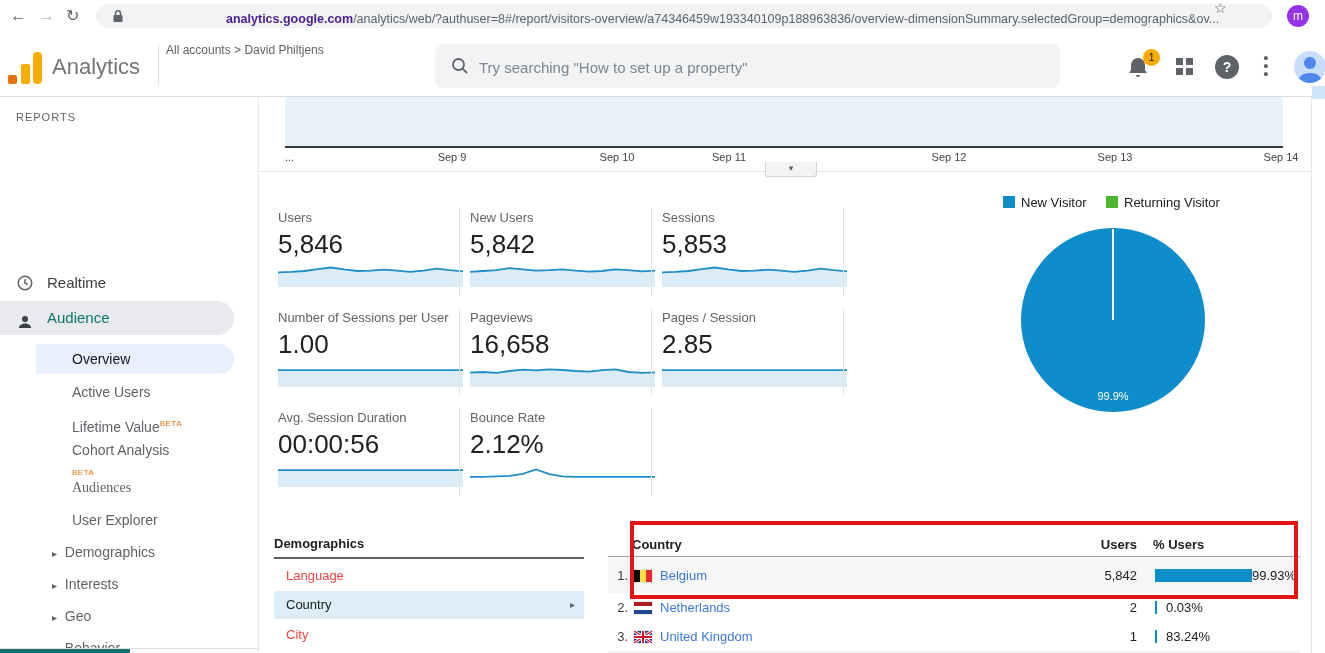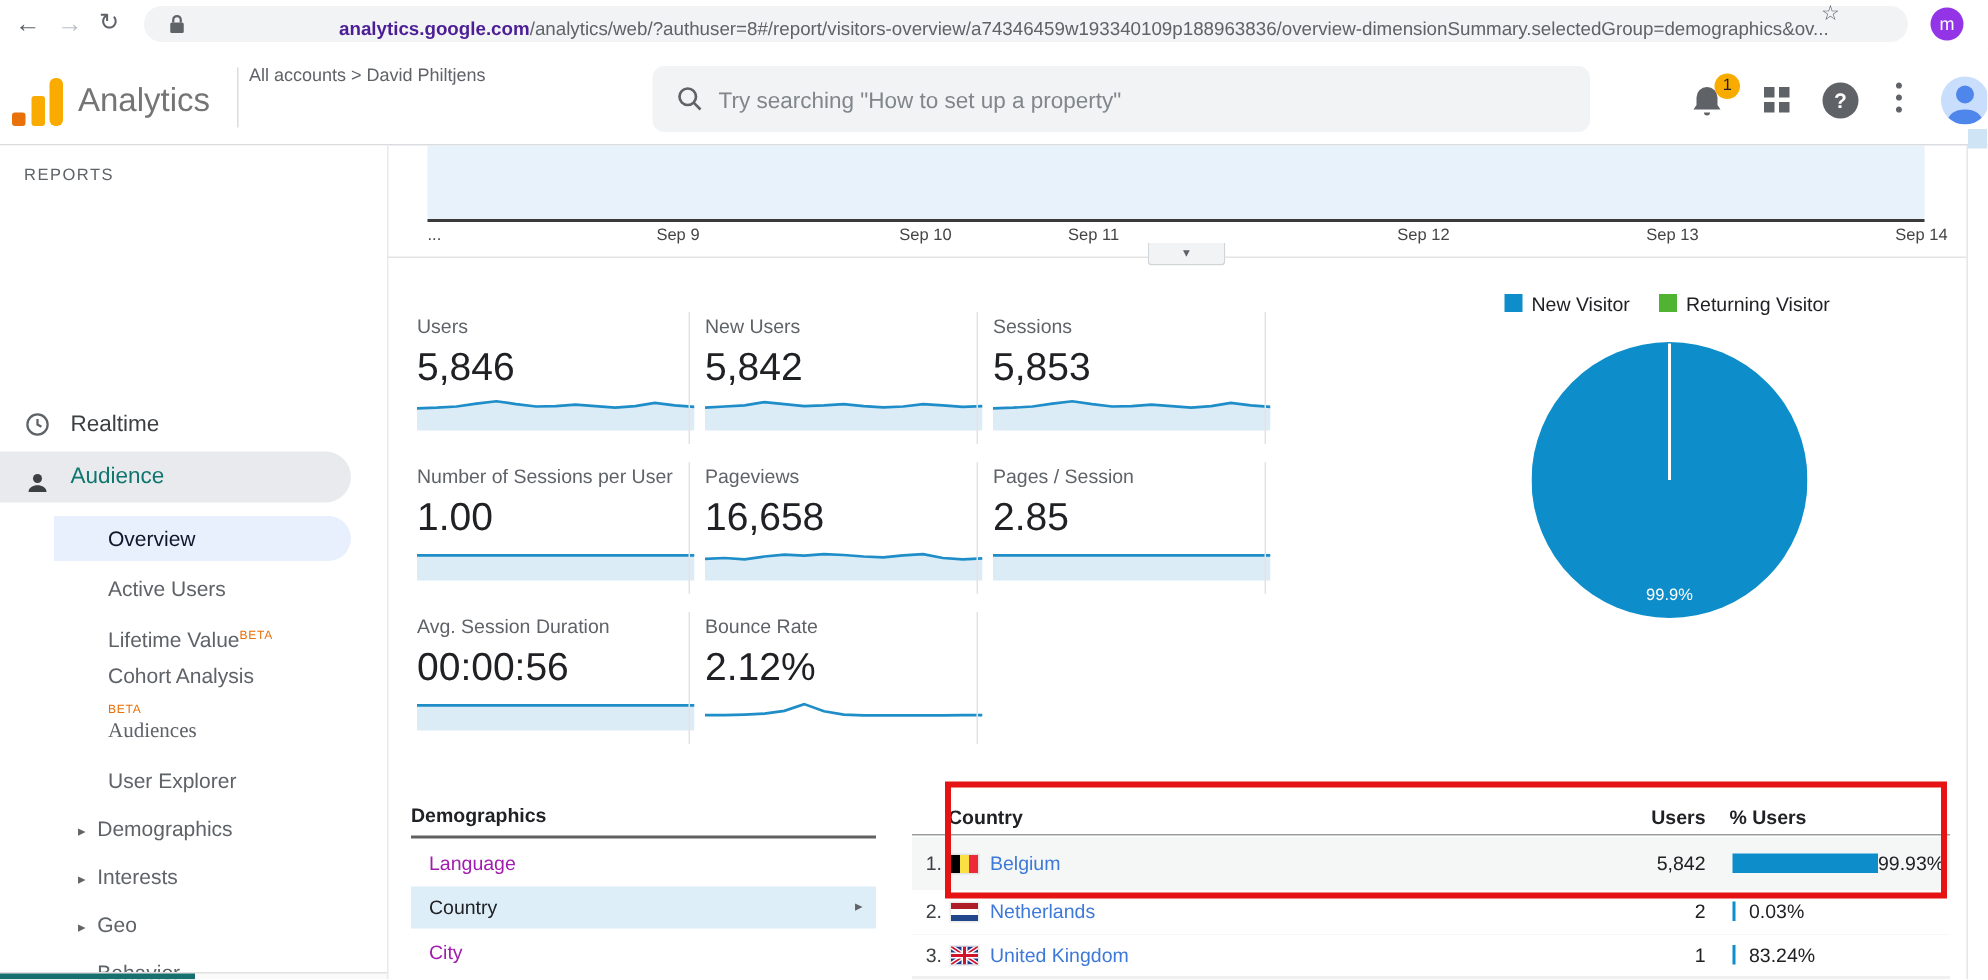--- a/index.html
+++ b/index.html
@@ -51,21 +51,21 @@
   .collapse-handle{left:765px;top:162px;width:50px;height:14px;background:#f1f3f4;border:1px solid #d2d5d8;border-top:none;border-radius:0 0 3px 3px;text-align:center;font-size:9px;color:#5f6368;line-height:13px;}
   
   .m-label{position:absolute;font-size:13px;color:#5f6368;white-space:nowrap;}
   .m-value{position:absolute;font-size:26px;color:#202124;}
   .vline{position:absolute;width:1px;background:#e3e3e3;}
   
   .legend-sq{position:absolute;width:12px;height:12px;}
   .legend-label{position:absolute;font-size:13px;color:#202124;}
   
   .demo-title{left:274px;top:536px;width:310px;height:21px;font-size:13px;font-weight:bold;color:#202124;border-bottom:2px solid #616161;}
-  .demo-link{position:absolute;left:274px;width:310px;height:26px;font-size:13px;color:#a21caf;line-height:26px;}
+  .demo-link{position:absolute;left:274px;width:310px;height:26px;font-size:13px;color:#ef4444;line-height:26px;}
   .demo-sel{position:absolute;left:274px;width:310px;height:28px;background:#ddeef8;font-size:13px;color:#202124;line-height:28px;}
   
   .tbl-head{position:absolute;top:537px;font-size:13px;font-weight:bold;color:#202124;}
   .head-rule{left:608px;top:556px;width:692px;height:1px;background:#9e9e9e;}
   .t-cell{position:absolute;font-size:13px;}
   .flag{position:absolute;width:18px;height:12px;box-shadow:0 0 0 1px rgba(0,0,0,.08);}
   .flag-be{background:linear-gradient(90deg,#000 0 33%,#fae042 33% 67%,#ed2939 67%);}
   .flag-nl{background:linear-gradient(180deg,#ae1c28 0 33%,#fff 33% 67%,#21468b 67%);}
   .red-box{left:630px;top:521px;width:668px;height:78px;border:4px solid #e51313;box-sizing:border-box;z-index:6;}
   .right-rule{left:1311px;top:97px;width:1px;height:556px;background:#e6e6e6;}

